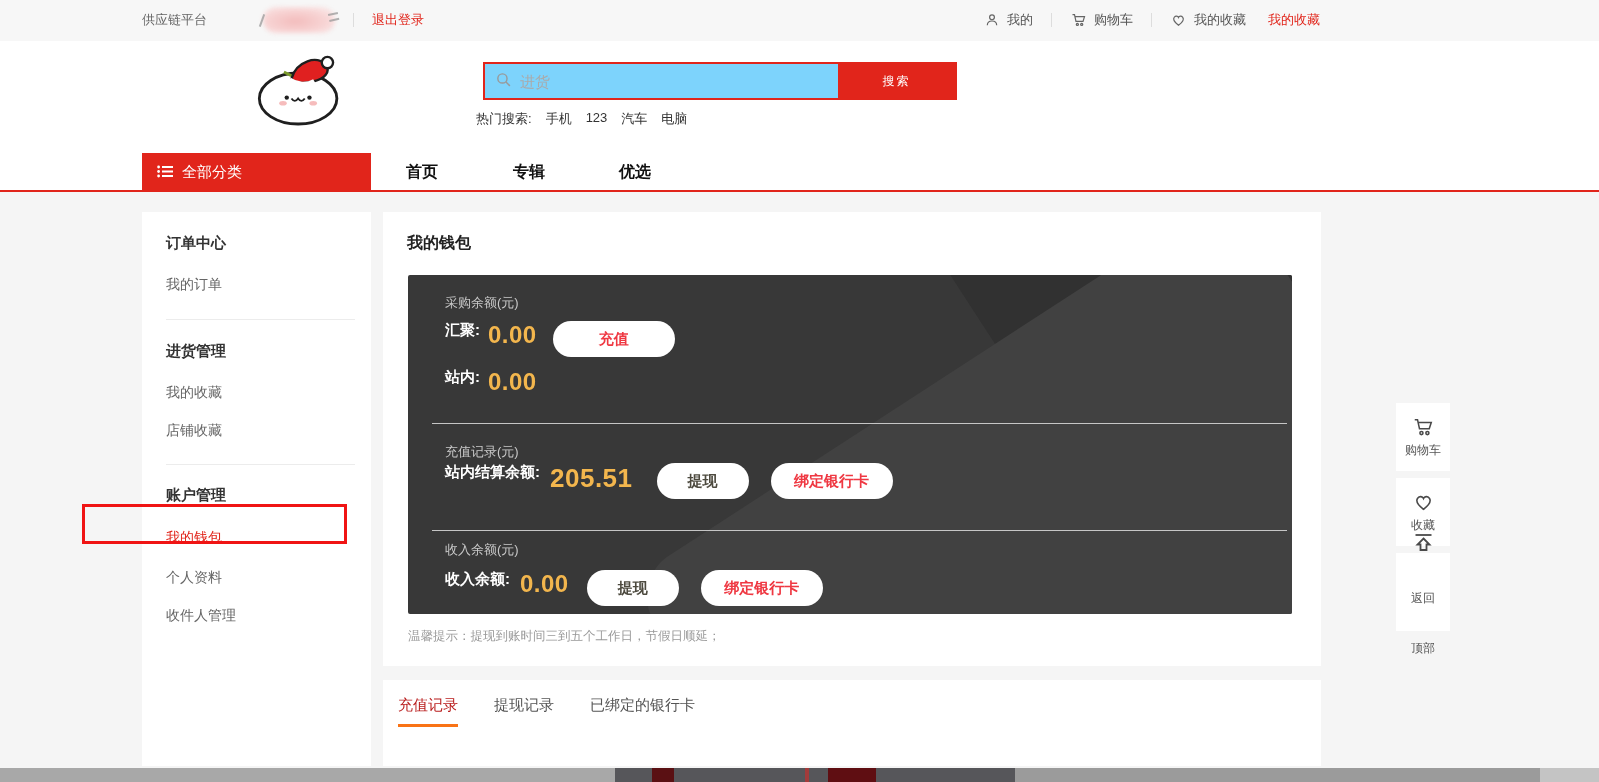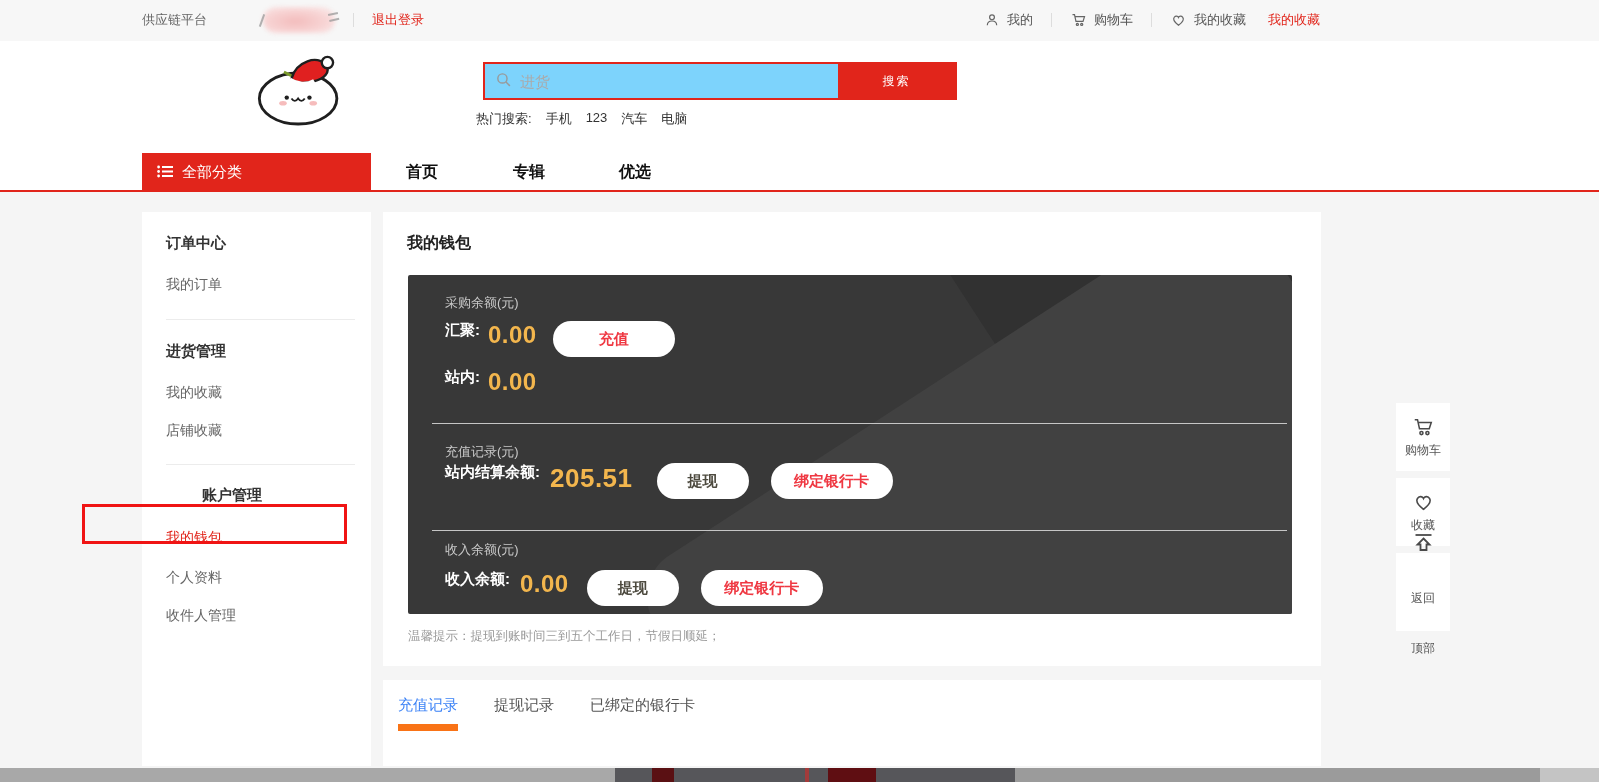--- a/index.html
+++ b/index.html
@@ -80,21 +80,21 @@
   .pill.recharge { width:122px; color:#ef3842; }
   .pill.withdraw { width:92px; color:#4d4a3f; }
   .pill.bindcard { width:122px; color:#ef3842; }
   .card-div { position:absolute; left:24px; right:5px; border-top:1px solid rgba(222,222,222,.85); }
   .tip { position:absolute; left:25px; top:416px; font-size:12.5px; color:#999; }
 
   
   .tabs-panel { position:absolute; left:383px; top:680px; width:938px; height:86px; background:#fff;
                 padding:16px 0 0 15px; display:flex; gap:36px; }
   .tab { font-size:15px; color:#555; cursor:pointer; padding-bottom:9px; height:fit-content; }
-  .tab.active { color:#3b82f6; border-bottom:7px solid #f97316;text-align:center; }
+  .tab.active { color:#b91c1c; border-bottom:3px solid #f97316;text-align:center; }
 
   
   .float-bar { position:absolute; left:1396px; top:403px; width:54px; z-index:25; }
   .float-cell { background:#fff; margin-bottom:7px; display:flex; flex-direction:column;
                 align-items:center; justify-content:center; padding:10px 0 9px; gap:4px;
                 font-size:12px; color:#555; cursor:pointer; }
   .float-cell svg { display:block; }
 
   
   .bottom-strip { position:absolute; left:0; top:768px; width:100%; height:14px; background:#a8a8a8; }
@@ -209,21 +209,21 @@
   <div class="content-bg"></div>
 
   <div class="sidebar">
     <div class="sb-title">订单中心</div>
     <div class="sb-item" style="margin-top:23px;">我的订单</div>
     <div class="sb-div" style="margin-top:25px;"></div>
     <div class="sb-title" style="margin-top:22px;">进货管理</div>
     <div class="sb-item" style="margin-top:23px;">我的收藏</div>
     <div class="sb-item" style="margin-top:20px;">店铺收藏</div>
     <div class="sb-div" style="margin-top:24px;"></div>
-    <div class="sb-title" style="margin-top:21px;margin-left:36px;">账户管理</div>
+    <div class="sb-title" style="margin-top:21px;">账户管理</div>
     <div class="sb-item active" style="margin-top:24px;">我的钱包</div>
     <div class="sb-item" style="margin-top:22px;">个人资料</div>
     <div class="sb-item" style="margin-top:20px;">收件人管理</div>
   </div>
 
   <div class="annotation-box"></div>
 
   <div class="main-panel">
     <div class="page-title">我的钱包</div>
 

